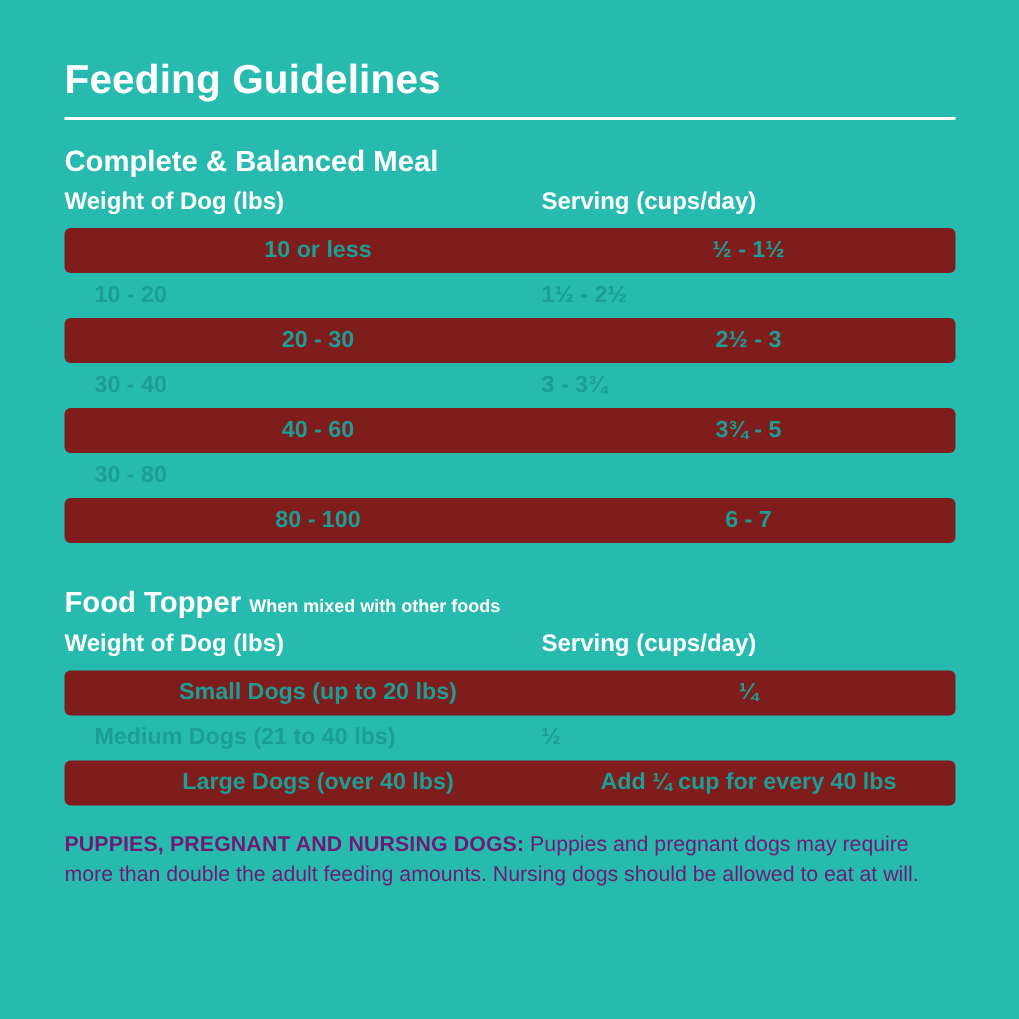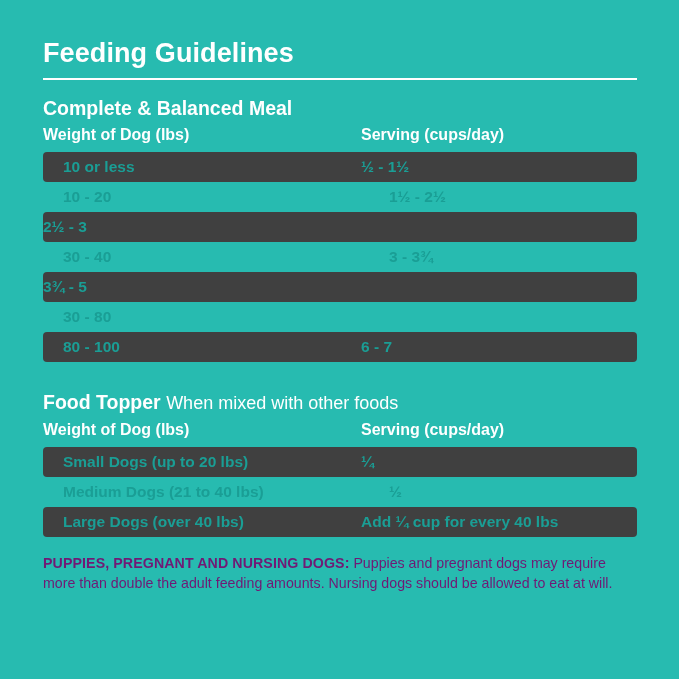--- a/index.html
+++ b/index.html
@@ -37,22 +37,22 @@
   .section-heading {
     color: #ffffff;
     font-size: 19.5px;
     font-weight: bold;
     padding-left: 21px;
     margin-top: 16px;
     margin-bottom: 0;
     line-height: 1.25;
   }
   .section-heading .sub {
-    font-weight: normal;
-    font-size: 18px;
+    font-weight: bold;
+    font-size: 12px;
   }
   .col-headers {
     display: flex;
     padding-left: 21px;
     margin-top: 6px;
     margin-bottom: 8px;
   }
   .col-headers .c1 {
     width: 318px;
     flex: 0 0 318px;
@@ -67,26 +67,26 @@
   }
   .row {
     display: flex;
     align-items: center;
     height: 30px;
     color: #1a9e95;
     font-size: 15.5px;
     font-weight: bold;
   }
   .row.odd {
-    background: #404040;
+    background: #7f1d1d;
     border-radius: 4px;
+    text-align: center;
   }
   .row.even {
     background: transparent;
-    gap: 28px;
   }
   .row .cell1 {
     width: 318px;
     flex: 0 0 318px;
     padding-left: 20px;
     box-sizing: border-box;
   }
   .row .cell2 {
     flex: 1 1 auto;
   }
@@ -123,27 +123,29 @@
   <div class="table">
     <div class="row odd">
       <span class="cell1">10 or less</span>
       <span class="cell2">½ - 1½</span>
     </div>
     <div class="row even">
       <span class="cell1">10 - 20</span>
       <span class="cell2">1½ - 2½</span>
     </div>
     <div class="row odd">
+      <span class="cell1">20 - 30</span>
       <span class="cell2">2½ - 3</span>
     </div>
     <div class="row even">
       <span class="cell1">30 - 40</span>
       <span class="cell2">3 - 3¾</span>
     </div>
     <div class="row odd">
+      <span class="cell1">40 - 60</span>
       <span class="cell2">3¾ - 5</span>
     </div>
     <div class="row even">
       <span class="cell1">30 - 80</span>
     </div>
     <div class="row odd">
       <span class="cell1">80 - 100</span>
       <span class="cell2">6 - 7</span>
     </div>
   </div>

